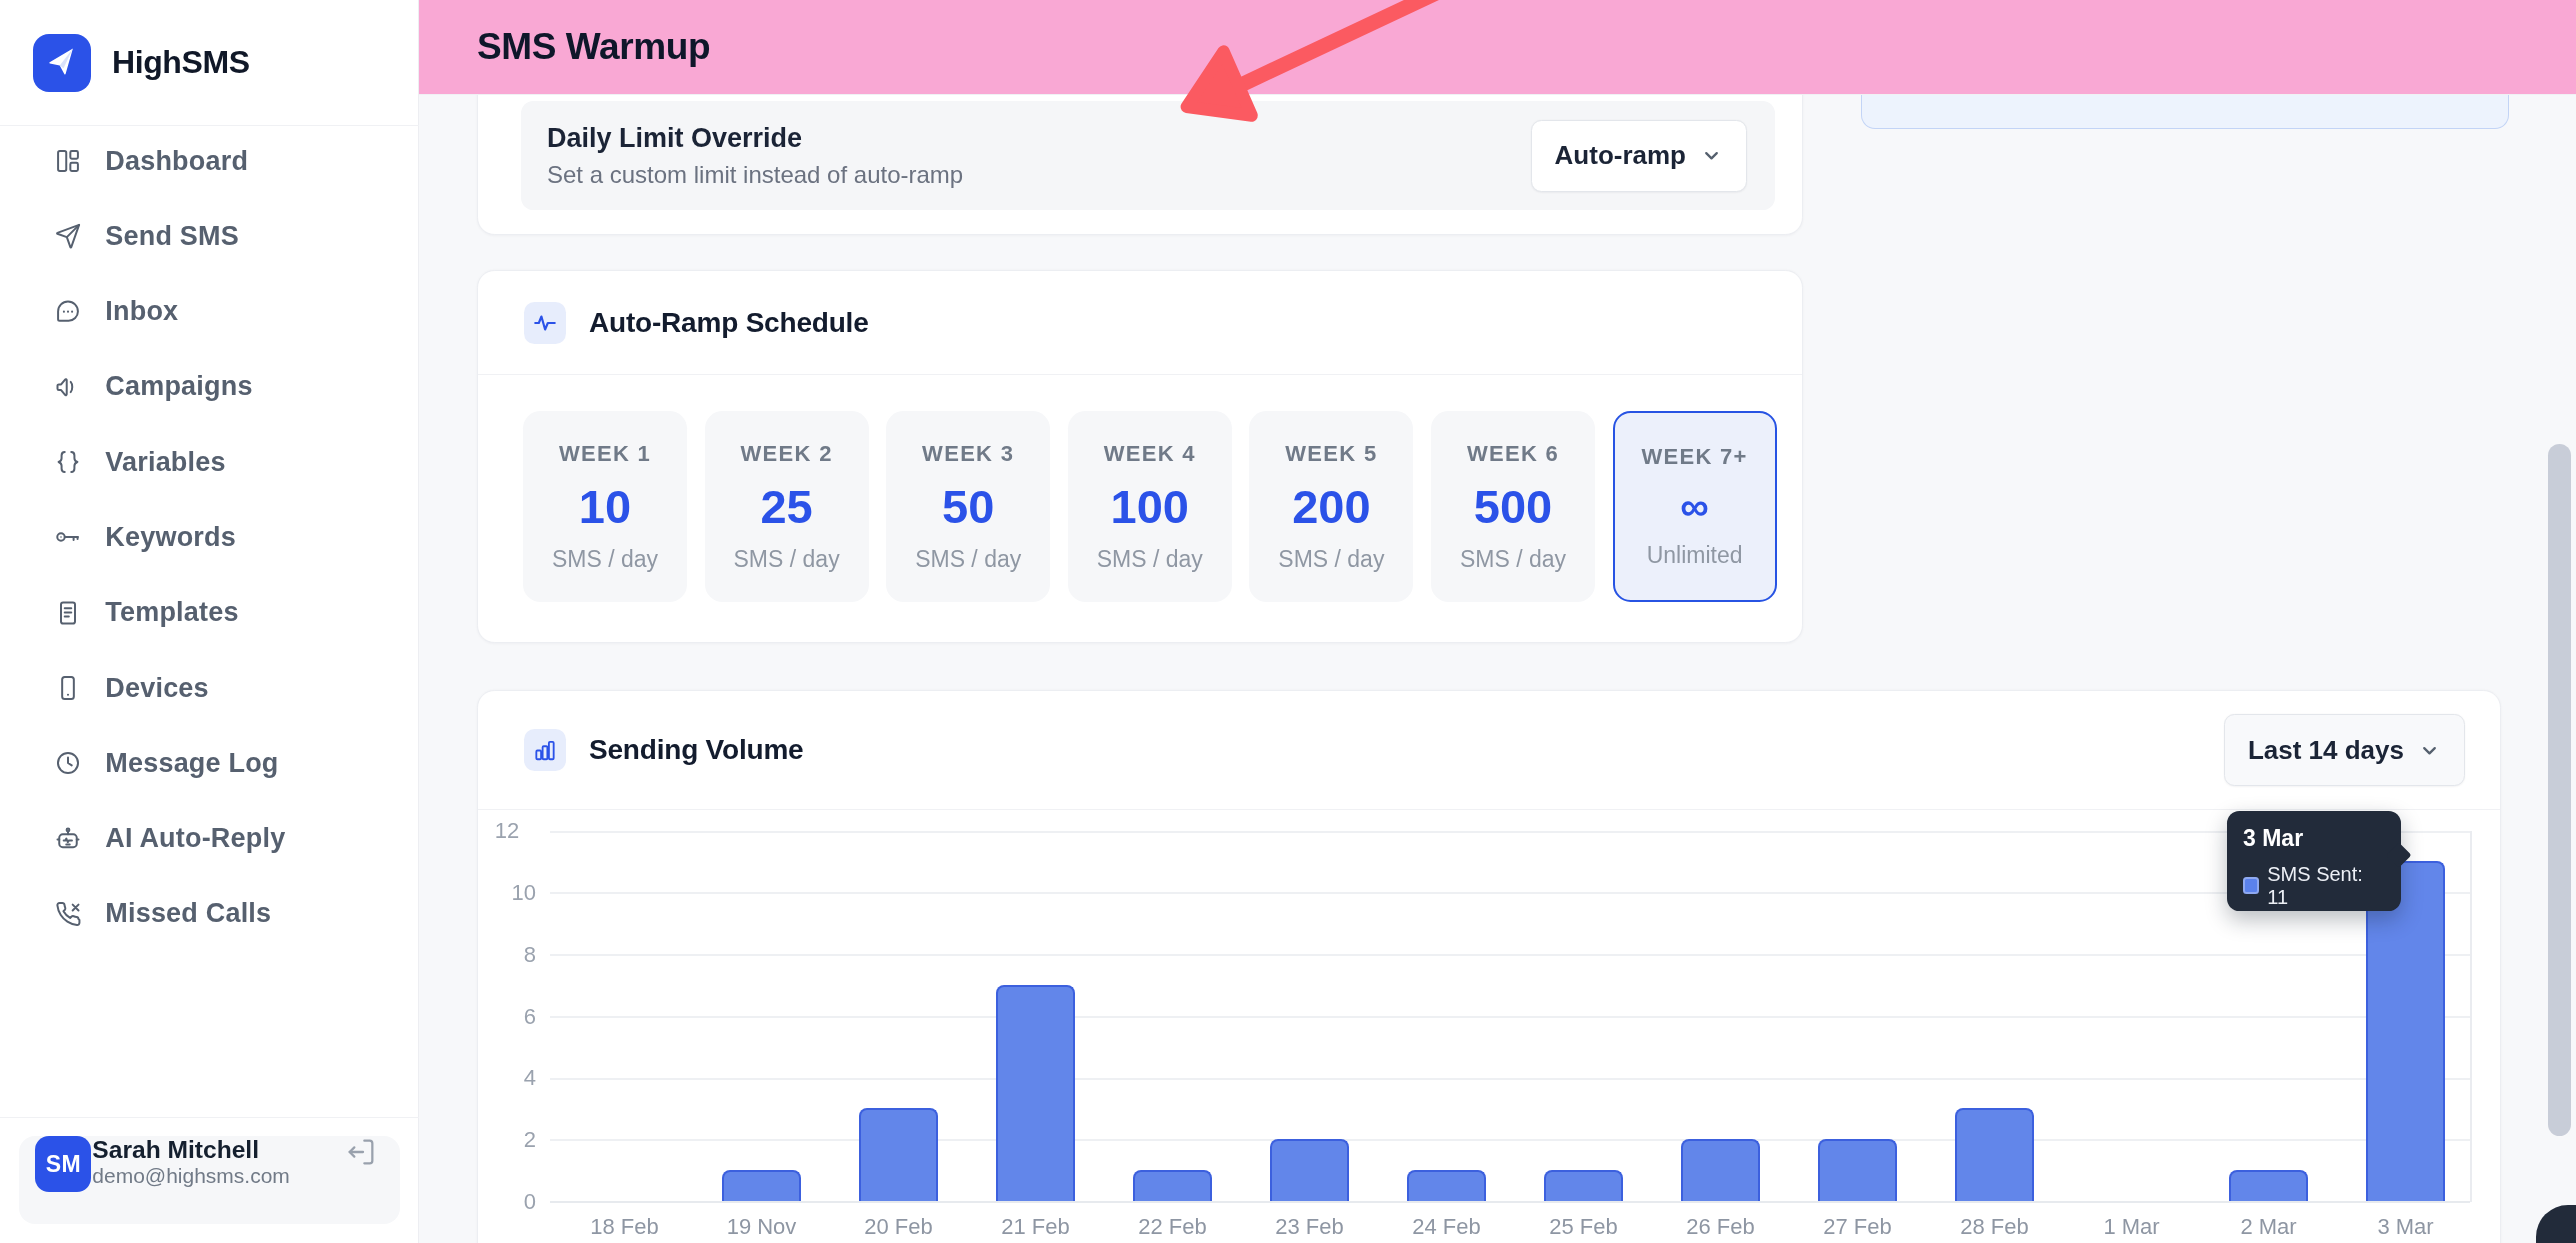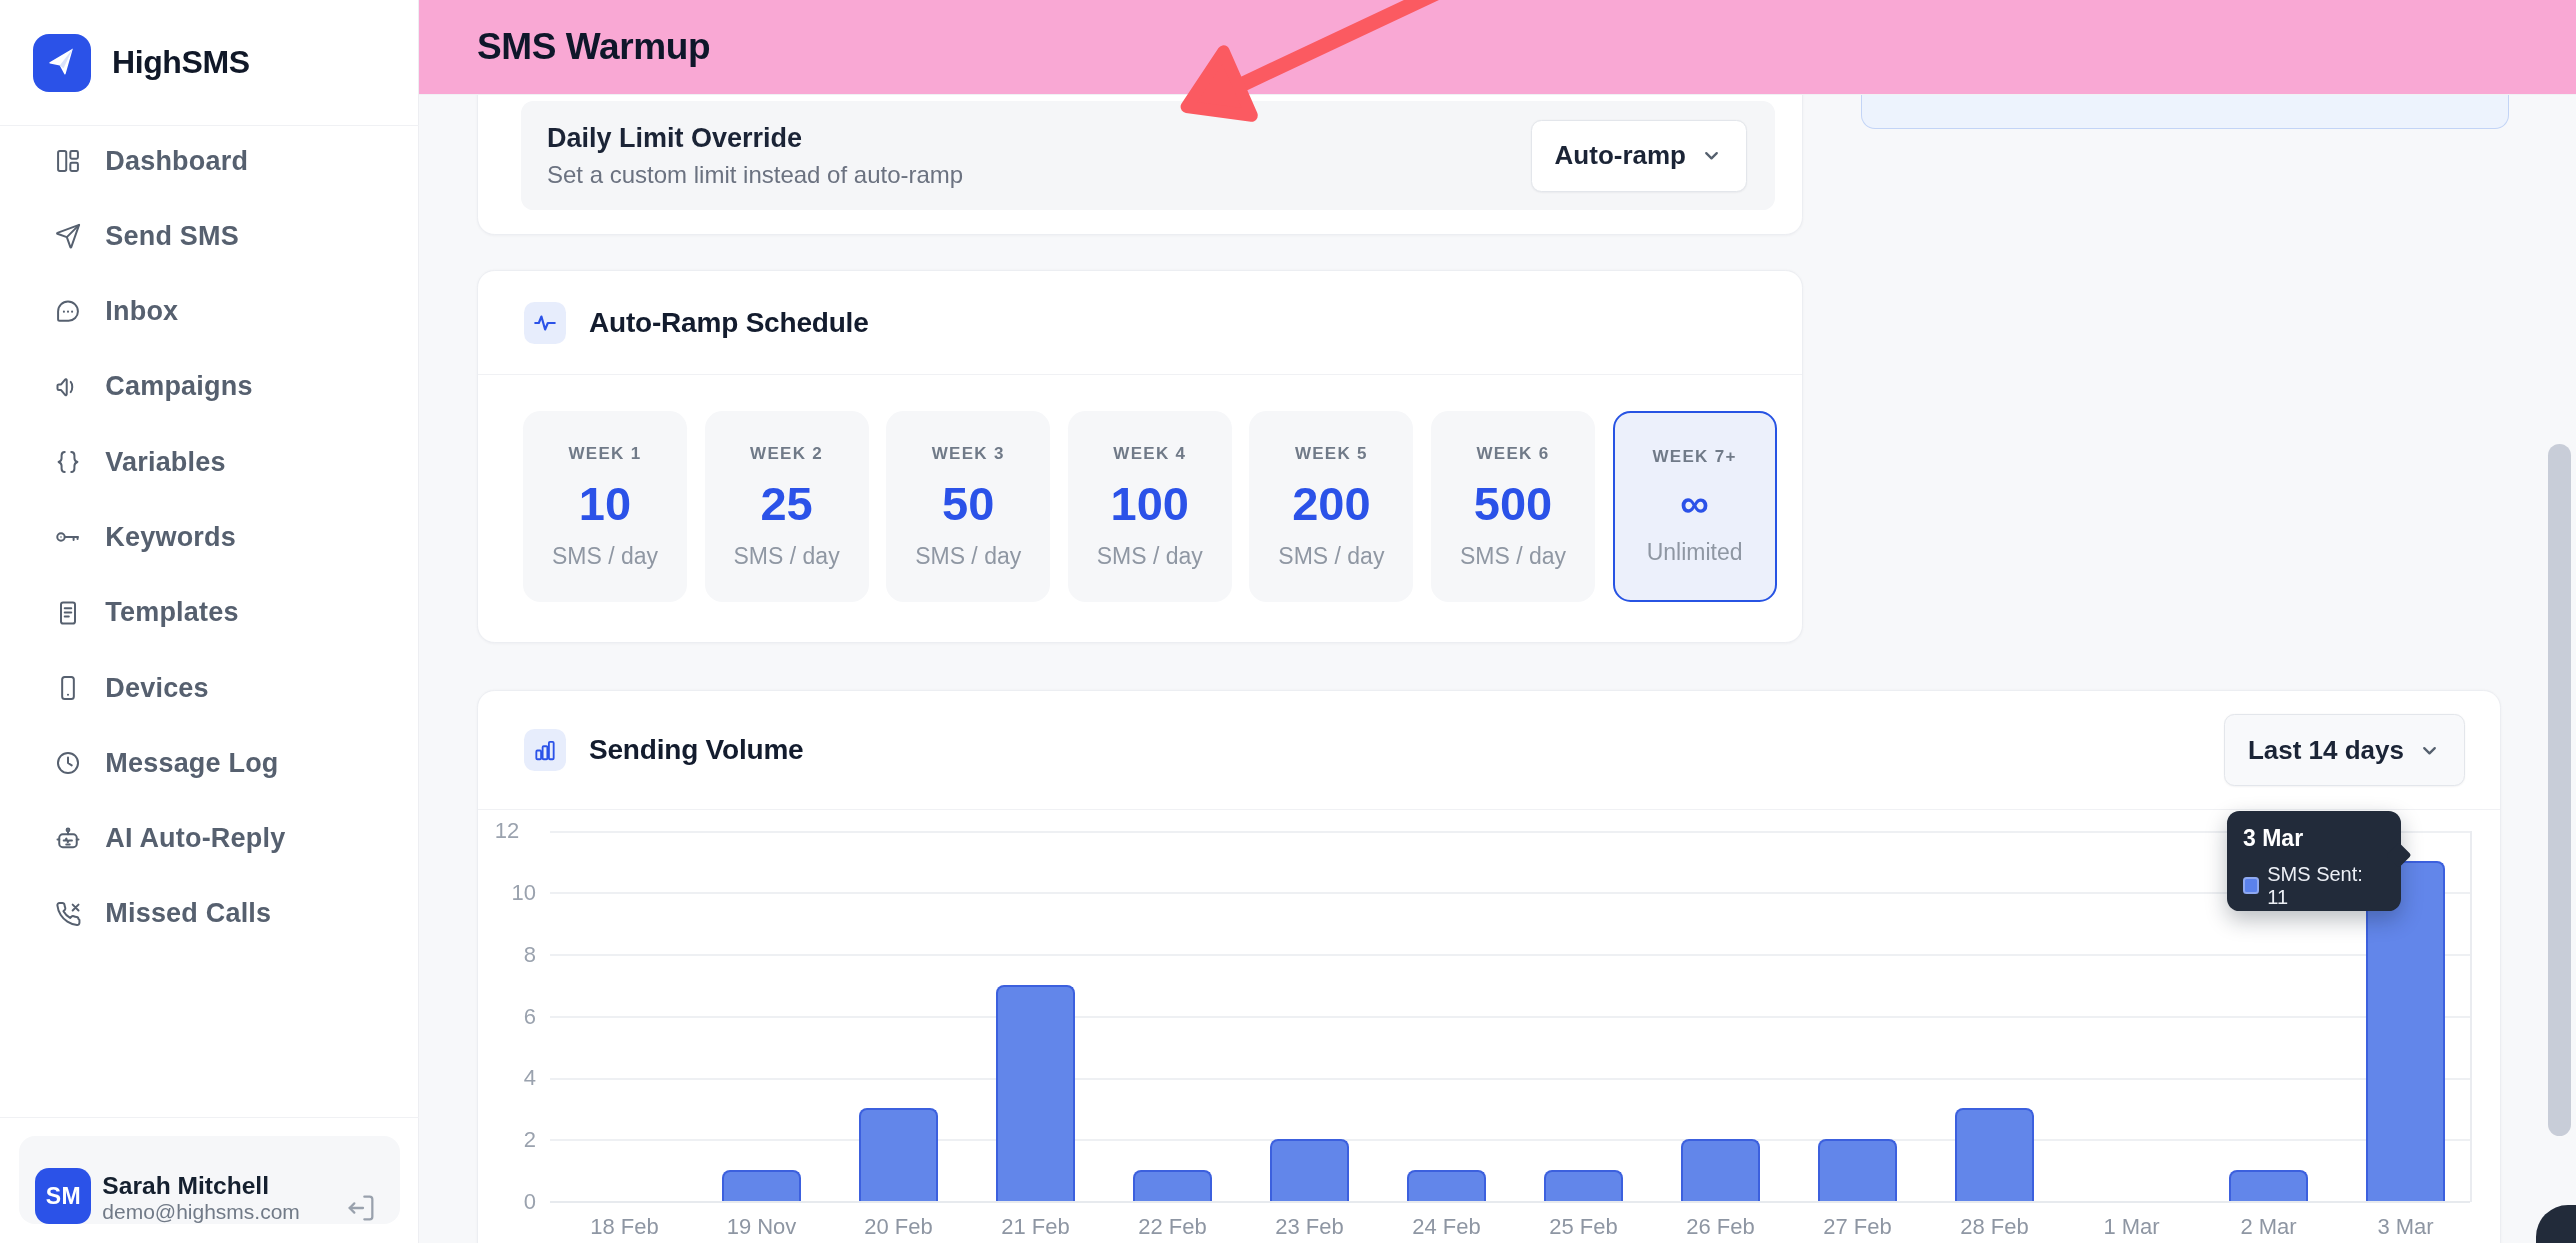--- a/index.html
+++ b/index.html
@@ -17,21 +17,21 @@
   .logo-text{font-size:32px;font-weight:800;color:#101828;letter-spacing:-0.4px;}
   .nav{position:absolute;left:0;top:126px;width:419px;}
   .nav-item{height:70px;margin:0 19.3px 5.3px 19.3px;border-radius:12.3px;display:flex;align-items:center;
             padding-left:35px;gap:23px;color:#56606f;cursor:pointer;}
   .nav-item .nico{width:28px;height:28px;flex:0 0 28px;display:flex;}
   .nav-item .nico svg{width:28px;height:28px;}
   .nav-item .nlabel{font-size:27px;font-weight:700;letter-spacing:0.2px;}
   .nav-item.active{background:#e9eefb;color:#2b50e2;}
   .user-sep{position:absolute;left:0;top:1117px;width:419px;border-top:1.3px solid #f0f1f4;}
   .user-box{position:absolute;left:19.3px;top:1136px;width:381px;height:88px;background:#f6f7f9;
-            border-radius:16px;display:flex;align-items:flex-end;padding:0 23px 0 16px;gap:11px;}
+            border-radius:16px;display:flex;align-items:flex-start;padding:0 23px 0 16px;gap:1px;}
   .avatar{width:56px;height:56px;border-radius:14px;background:#2b52e8;color:#fff;display:flex;
           align-items:center;justify-content:center;font-size:23px;font-weight:800;letter-spacing:0.4px;}
   .user-meta{flex:1;min-width:0;}
   .user-name{font-size:24.6px;font-weight:800;color:#15202f;line-height:1.15;}
   .user-email{font-size:21px;color:#717a87;}
   .logout{width:32px;height:32px;color:#99a1ad;}
   .logout svg{width:32px;height:32px;}
   
   .main{position:absolute;left:419px;top:0;width:2157px;height:1243px;}
   .main-header{position:absolute;left:0;top:0;width:2157px;height:95px;background:#f9a8d4;
@@ -59,21 +59,21 @@
   .card-head{position:absolute;left:0;top:0;right:0;height:104px;display:flex;align-items:center;
              padding-left:46px;gap:23px;border-bottom:1.3px solid #f0f1f4;}
   .head-ico{width:42px;height:42px;border-radius:10.5px;background:#e7edfc;color:#2b52e8;
             display:flex;align-items:center;justify-content:center;}
   .head-ico svg{width:26px;height:26px;}
   .card-title{font-size:28px;font-weight:800;color:#131c2e;letter-spacing:-0.2px;}
   .weeks{position:absolute;left:45px;top:140px;height:191px;display:flex;gap:17.6px;}
   .week-tile{width:164px;height:191px;background:#f6f7f9;border-radius:17.6px;display:flex;
              flex-direction:column;align-items:center;justify-content:center;gap:16px;}
   .week-tile.active{background:#ecf0fb;border:2.6px solid #2753e3;}
-  .wk-label{font-size:17px;font-weight:800;color:#707a88;letter-spacing:1.3px;}
+  .wk-label{font-size:22px;font-weight:800;color:#707a88;letter-spacing:1.3px;}
   .wk-value{font-size:47px;font-weight:800;color:#2b52e8;line-height:1;}
   .wk-value.inf{font-size:40px;}
   .wk-unit{font-size:23px;color:#8f97a3;}
   
   .card-vol{left:58px;top:690px;width:2024px;height:557px;border-radius:17.6px 17.6px 0 0;z-index:1;}
   .vol-head{position:absolute;left:0;top:0;right:0;height:119px;display:flex;align-items:center;
             padding:0 35px 0 46px;gap:23px;border-bottom:1.3px solid #f0f1f4;}
   .vol-head .spacer{flex:1;}
   .range-btn{background:#f8f9fb;}
   .gridline{position:absolute;height:1.8px;background:#eef0f3;}

